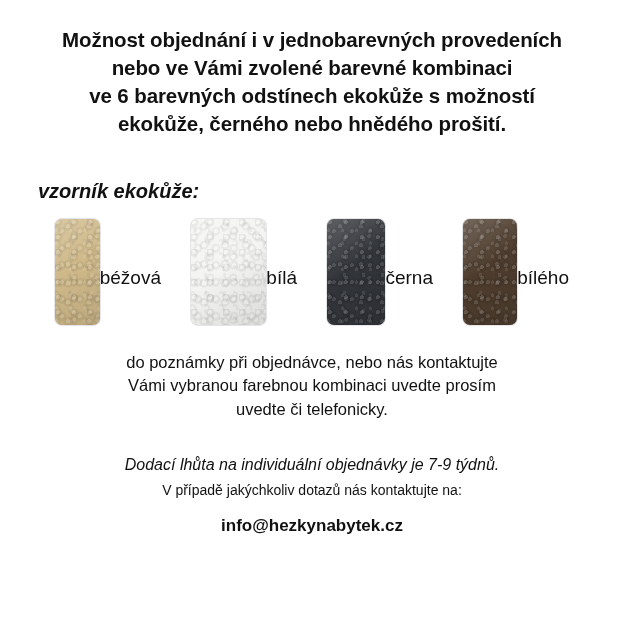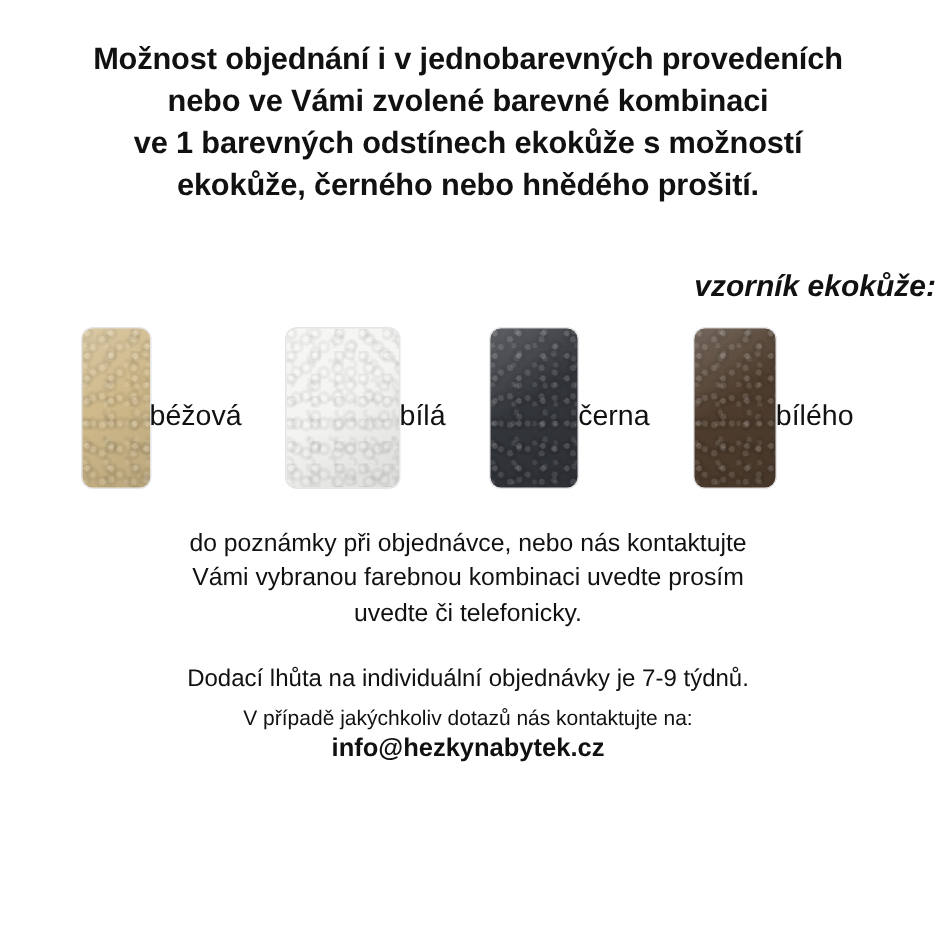--- a/index.html
+++ b/index.html
@@ -38,21 +38,20 @@
     white-space: nowrap;
   }
 
   
   .section-title {
     font-style: italic;
     font-weight: bold;
     font-size: 20px;
     color: #111111;
     padding: 42px 0 0 38px;
-    text-align: right;
   }
 
   
   .swatch-row {
     display: flex;
     justify-content: center;
     gap: 30px;
     margin-top: 16px;
   }
   .swatch-cell {
@@ -106,45 +105,46 @@
     padding: 0 34px;
   }
   .para-1 {
     margin-top: 26px;
     font-size: 16.5px;
     line-height: 1.45;
     color: #111111;
   }
   .para-1 .ln { display: block; }
   .para-2 {
-    margin-top: 22px;
+    margin-top: 34px;
     font-size: 16px;
+    font-style: italic;
     color: #111111;
   }
   .para-3 {
     margin-top: 8px;
     font-size: 14px;
     color: #111111;
   }
   .email {
-    margin-top: 3px;
+    margin-top: 18px;
     font-size: 17px;
     font-weight: bold;
     color: #111111;
   }
 </style>
 </head>
 <body>
 
 <div class="page">
 
   <div class="headline">
     <span class="hl-line">Možnost objednání i v jednobarevných provedeních</span>
     <span class="hl-line">nebo ve Vámi zvolené barevné kombinaci</span>
-    <span class="hl-line">ve 1 barevných odstínech ekokůže s možností</span>
+    <span class="hl-line">ve 6 barevných odstínech ekokůže s možností</span>
     <span class="hl-line">ekokůže, černého nebo hnědého prošití.</span>
   </div>
 
   <div class="section-title">vzorník ekokůže:</div>
 
   <div class="swatch-row">
 
     <div class="swatch-cell">
       <div class="swatch" style="background-color:#cfb98a;"></div>
       <div class="swatch-label">béžová</div>

